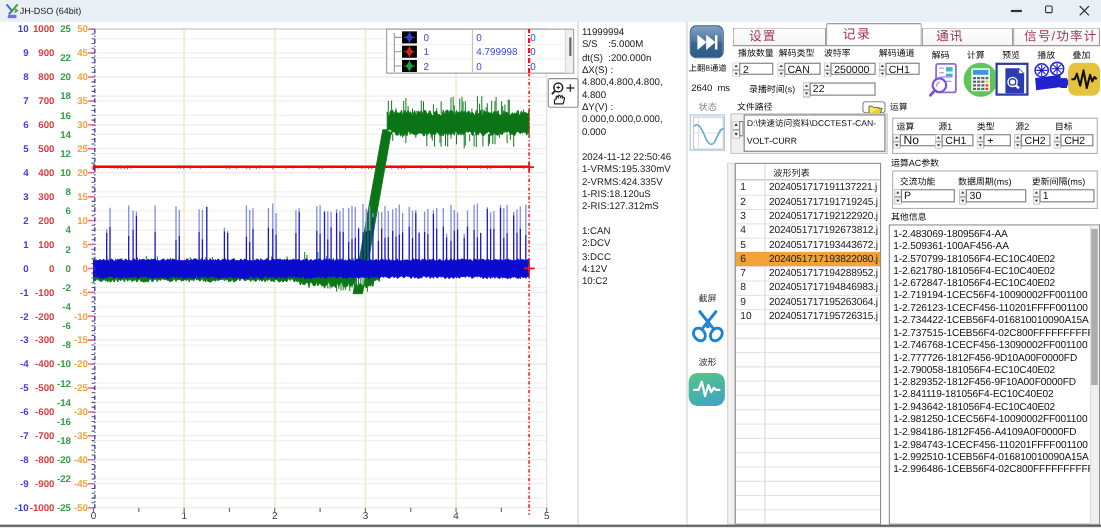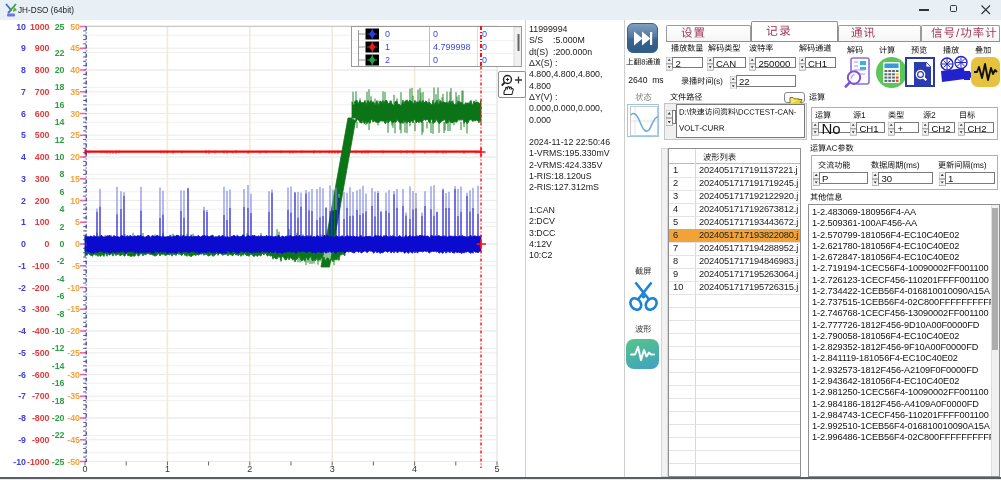--- a/index.html
+++ b/index.html
@@ -409,21 +409,21 @@
 <svg style="position:absolute;left:959.0px;top:110.5px;" width="16" height="9" viewBox="0 0 16 9" fill="#111">
     <use href="#u76EE" transform="translate(0.00 6.88) scale(0.00810 -0.00810)"></use>
     <use href="#u6807" transform="translate(8.10 6.88) scale(0.00810 -0.00810)"></use>
   </svg>
 <div style="position:absolute;left:812px;top:121.5px;width:6.4px;height:13.5px"><svg width="7" height="13.5">
       <rect x="0" y="0" width="6.4" height="6.5" fill="#f3f3f3" stroke="#999" stroke-width="0.7"></rect>
       <rect x="0" y="7.0" width="6.4" height="6.2" fill="#f3f3f3" stroke="#999" stroke-width="0.7"></rect>
       <path d="M1.7 3.8L3.2 1.8L4.7 3.8Z" fill="#333"></path>
       <path d="M1.7 9.2L3.2 11.2L4.7 9.2Z" fill="#333"></path>
     </svg></div>
-<div style="position:absolute;left:818.4px;top:121.5px;width:37px;height:11.5px;background:#fff;border:1px solid #7a7a7a;font-size:15px;padding-left:2px;line-height:11.5px;color:#111">No</div>
+<div style="position:absolute;left:818.4px;top:121.5px;width:37px;height:11.5px;background:#fff;border:1px solid #7a7a7a;font-size:11px;padding-left:2px;line-height:11.5px;color:#111">No</div>
 <div style="position:absolute;left:850px;top:121.5px;width:6.4px;height:13.5px"><svg width="7" height="13.5">
       <rect x="0" y="0" width="6.4" height="6.5" fill="#f3f3f3" stroke="#999" stroke-width="0.7"></rect>
       <rect x="0" y="7.0" width="6.4" height="6.2" fill="#f3f3f3" stroke="#999" stroke-width="0.7"></rect>
       <path d="M1.7 3.8L3.2 1.8L4.7 3.8Z" fill="#333"></path>
       <path d="M1.7 9.2L3.2 11.2L4.7 9.2Z" fill="#333"></path>
     </svg></div>
 <div style="position:absolute;left:856.4px;top:121.5px;width:28.6px;height:11.5px;background:#fff;border:1px solid #7a7a7a;font-size:9.6px;padding-left:2px;line-height:11.5px;color:#111">CH1</div>
 <div style="position:absolute;left:888px;top:121.5px;width:6.4px;height:13.5px"><svg width="7" height="13.5">
       <rect x="0" y="0" width="6.4" height="6.5" fill="#f3f3f3" stroke="#999" stroke-width="0.7"></rect>
       <rect x="0" y="7.0" width="6.4" height="6.2" fill="#f3f3f3" stroke="#999" stroke-width="0.7"></rect>
@@ -572,21 +572,20 @@
       <div>1-2.672847-181056F4-EC10C40E02</div>
       <div>1-2.719194-1CEC56F4-10090002FF001100</div>
       <div>1-2.726123-1CECF456-110201FFFF001100</div>
       <div>1-2.734422-1CEB56F4-016810010090A15A</div>
       <div>1-2.737515-1CEB56F4-02C800FFFFFFFFFF</div>
       <div>1-2.746768-1CECF456-13090002FF001100</div>
       <div>1-2.777726-1812F456-9D10A00F0000FD</div>
       <div>1-2.790058-181056F4-EC10C40E02</div>
       <div>1-2.829352-1812F456-9F10A00F0000FD</div>
       <div>1-2.841119-181056F4-EC10C40E02</div>
-      <div>1-2.932573-1812F456-A2109F0F0000FD</div>
       <div>1-2.943642-181056F4-EC10C40E02</div>
       <div>1-2.981250-1CEC56F4-10090002FF001100</div>
       <div>1-2.984186-1812F456-A4109A0F0000FD</div>
       <div>1-2.984743-1CECF456-110201FFFF001100</div>
       <div>1-2.992510-1CEB56F4-016810010090A15A</div>
       <div>1-2.996486-1CEB56F4-02C800FFFFFFFFFF</div>
     </div>
     <div style="position:absolute;right:0;top:0;width:8px;height:273px;background:#f0f0f0;border-left:1px solid #dcdcdc"></div>
     <div style="position:absolute;right:1px;top:3px;width:6px;height:142px;background:#adadad"></div>
   </div>

